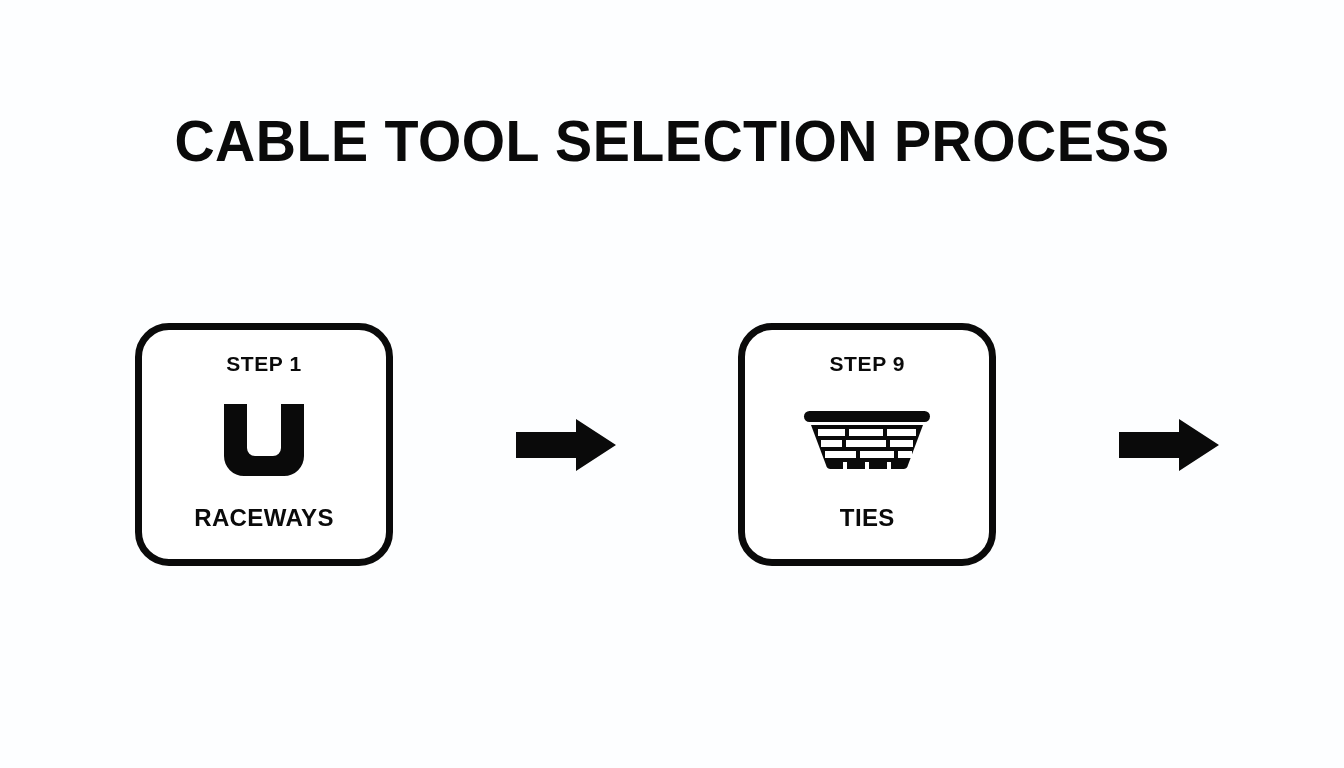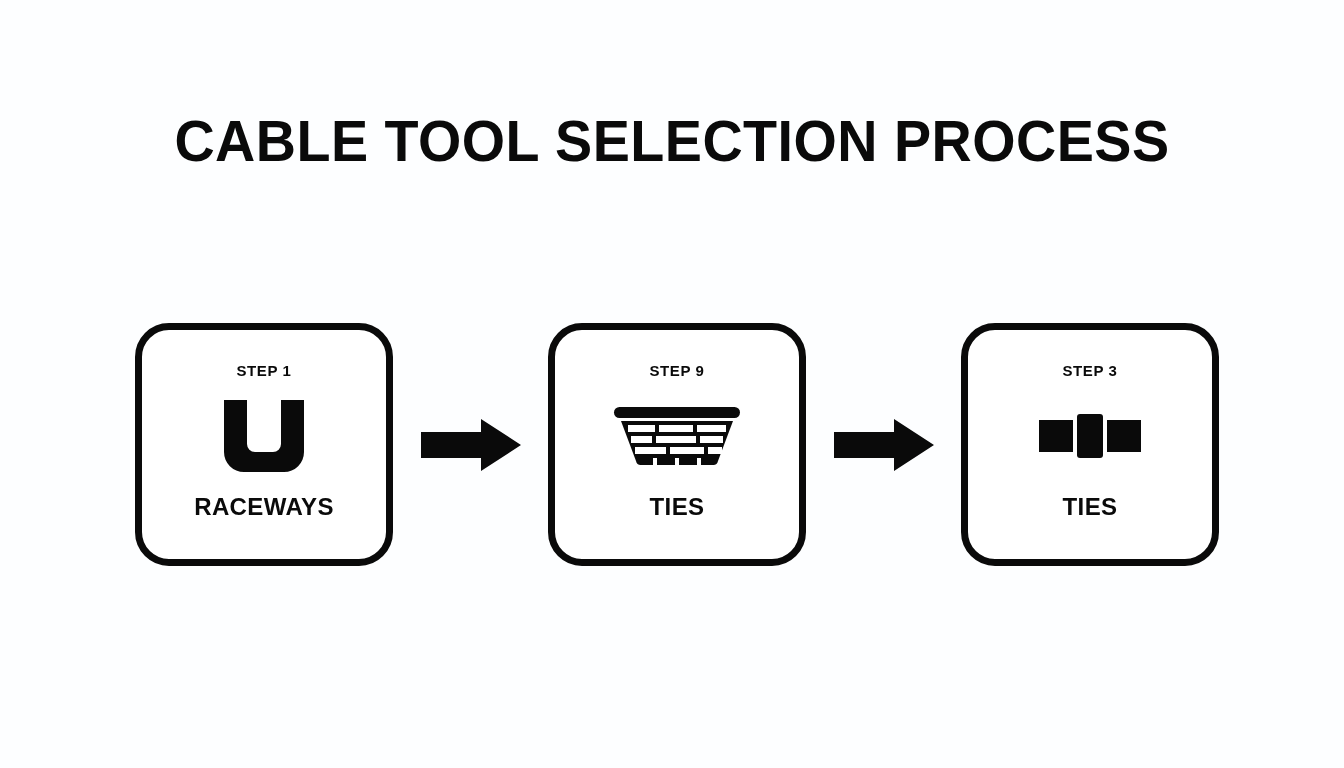--- a/index.html
+++ b/index.html
@@ -59,38 +59,38 @@
     border-radius: 34px;
     background: #ffffff;
     display: flex;
     flex-direction: column;
     align-items: center;
     justify-content: flex-start;
     flex: 0 0 auto;
   }
 
   .step-label {
-    margin-top: 32px;
-    font-size: 15px;
+    margin-top: 22px;
+    font-size: 21px;
     font-weight: 700;
     letter-spacing: 0.6px;
     color: #0a0a0a;
     white-space: nowrap;
   }
 
   .icon-slot {
     flex: 1 1 auto;
     width: 100%;
     display: flex;
     align-items: center;
     justify-content: center;
   }
 
   .step-name {
-    margin-bottom: 38px;
+    margin-bottom: 27px;
     font-size: 24px;
     font-weight: 700;
     letter-spacing: 0.4px;
     color: #0a0a0a;
     white-space: nowrap;
   }
 
   
   .arrow {
     flex: 0 0 auto;
@@ -160,28 +160,15 @@
         </svg>
       </div>
 
       <div class="step-name">TIES</div>
     </div>
 
     <svg class="arrow" viewBox="0 0 100 52">
       <path d="M0 13 H60 V0 L100 26 L60 52 V39 H0 Z" fill="#0a0a0a"></path>
     </svg>
 
-    <div class="step-box">
-      <div class="step-label">STEP 3</div>
-
-      <div class="icon-slot">
-        <svg class="icon-ties" viewBox="0 0 102 44">
-          <rect x="0" y="6" width="34" height="32" fill="#0a0a0a"></rect>
-          <rect x="38" y="0" width="26" height="44" rx="3" fill="#0a0a0a"></rect>
-          <rect x="68" y="6" width="34" height="32" fill="#0a0a0a"></rect>
-        </svg>
-      </div>
-
-      <div class="step-name">TIES</div>
-    </div>
 
   </div>
 </div>
 
 </body></html>

